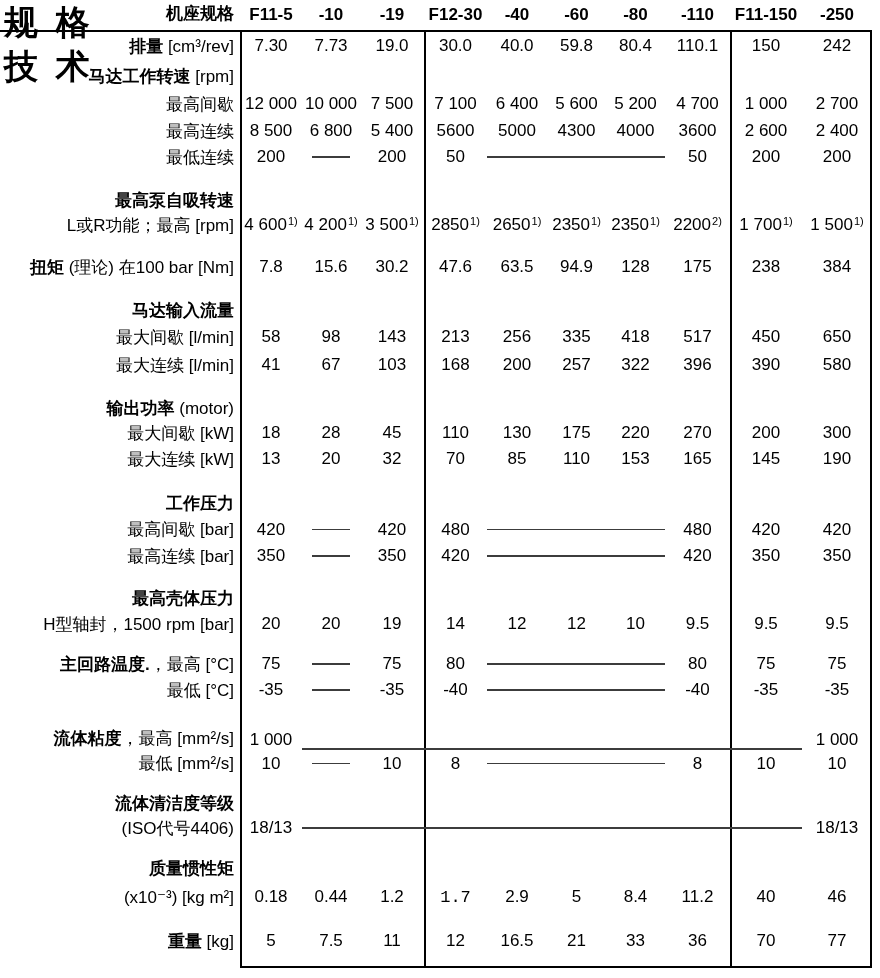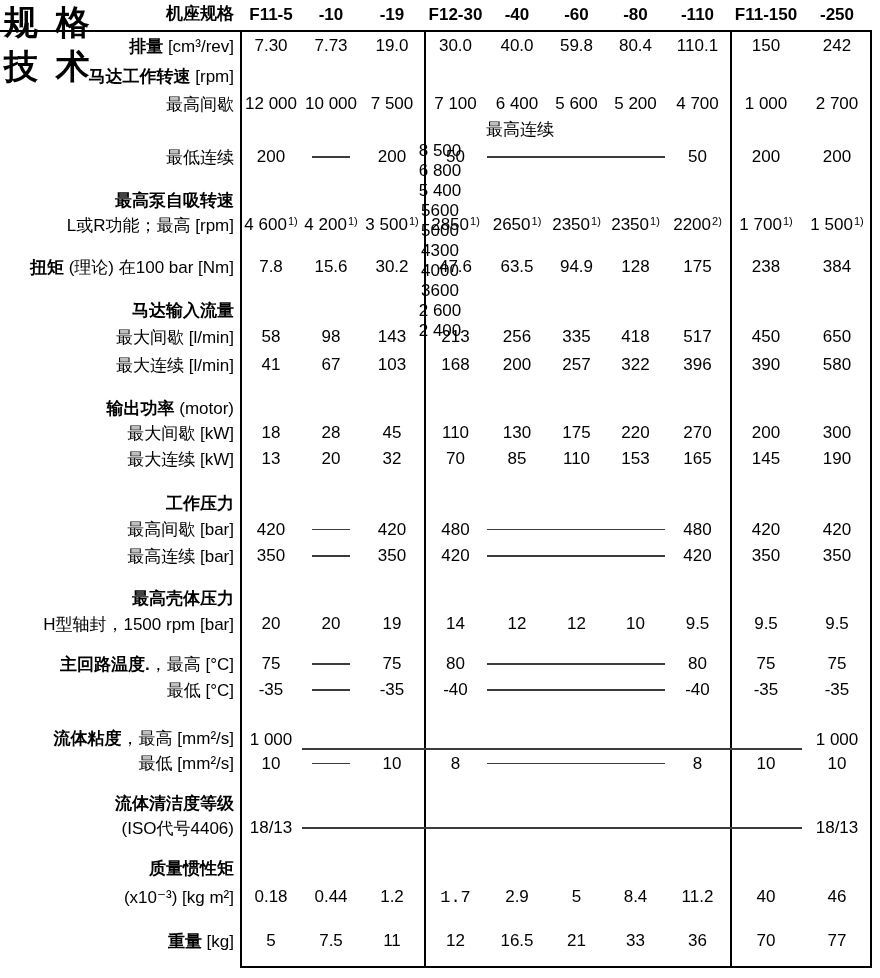--- a/index.html
+++ b/index.html
@@ -77,21 +77,21 @@
         <div class="cell" style="width: 58px;">10 000</div>
         <div class="cell" style="width: 64px;">7 500</div>
         <div class="cell" style="width: 63px;">7 100</div>
         <div class="cell" style="width: 60px;">6 400</div>
         <div class="cell" style="width: 59px;">5 600</div>
         <div class="cell" style="width: 59px;">5 200</div>
         <div class="cell" style="width: 65px;">4 700</div>
         <div class="cell" style="width: 72px;">1 000</div>
         <div class="cell" style="width: 70px;">2 700</div>
       </div>
-      <div class="row" style="height: 26px; flex-direction: column;">
+      <div class="row" style="height: 26px;">
         <div class="lbl">最高连续</div>
         <div class="cell" style="width: 62px;">8 500</div>
         <div class="cell" style="width: 58px;">6 800</div>
         <div class="cell" style="width: 64px;">5 400</div>
         <div class="cell" style="width: 63px;">5600</div>
         <div class="cell" style="width: 60px;">5000</div>
         <div class="cell" style="width: 59px;">4300</div>
         <div class="cell" style="width: 59px;">4000</div>
         <div class="cell" style="width: 65px;">3600</div>
         <div class="cell" style="width: 72px;">2 600</div>

